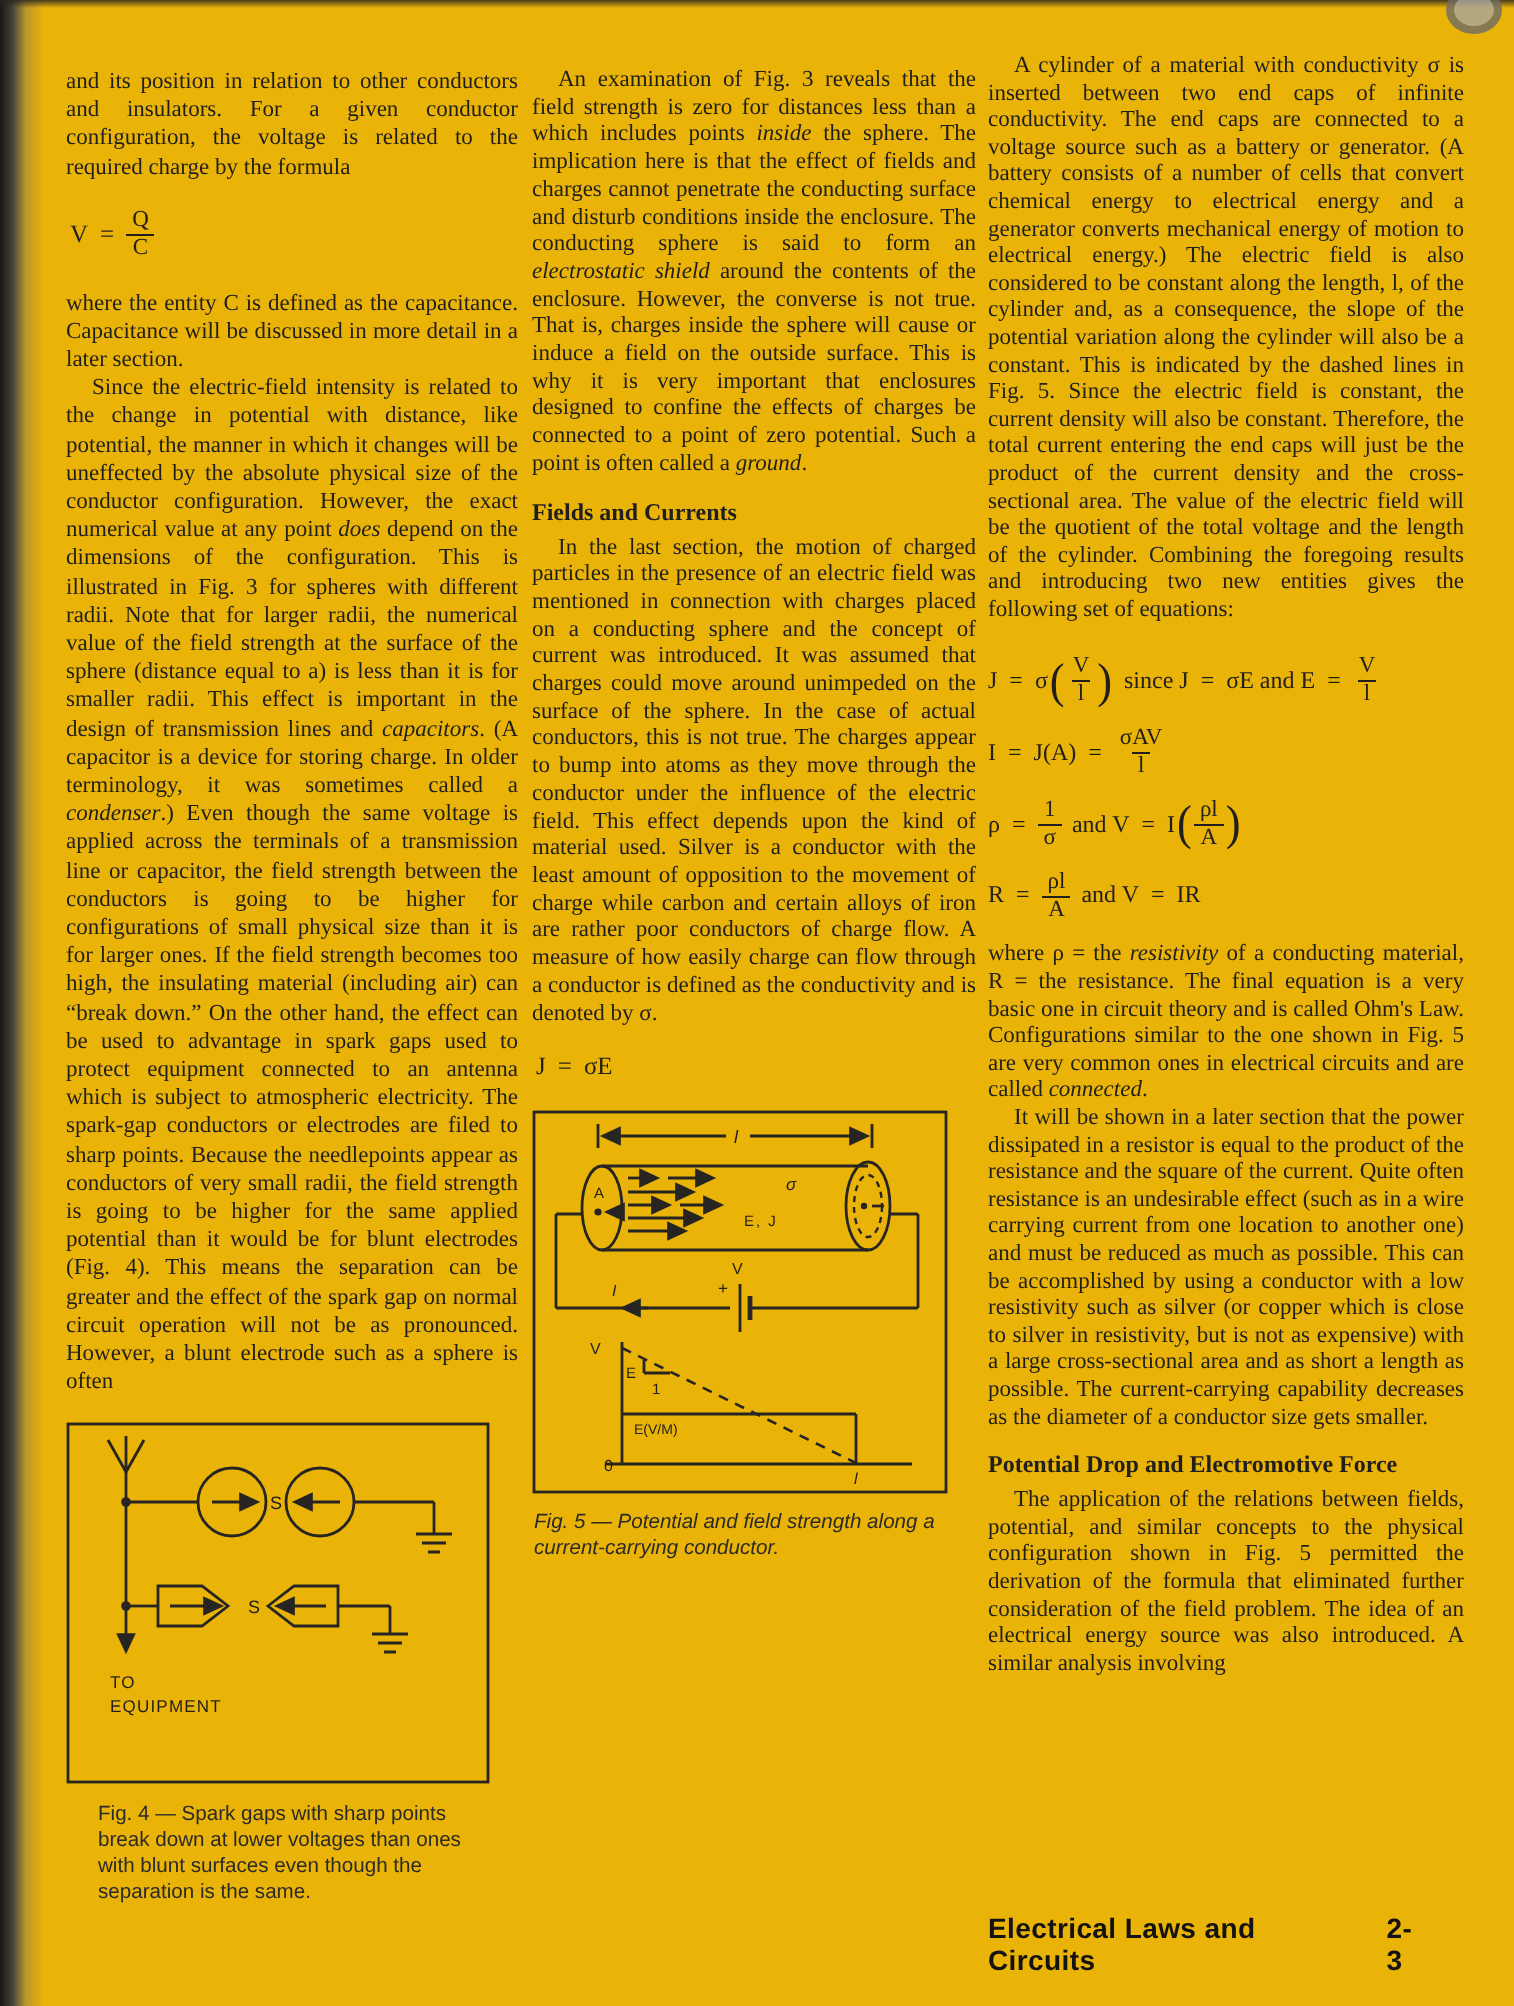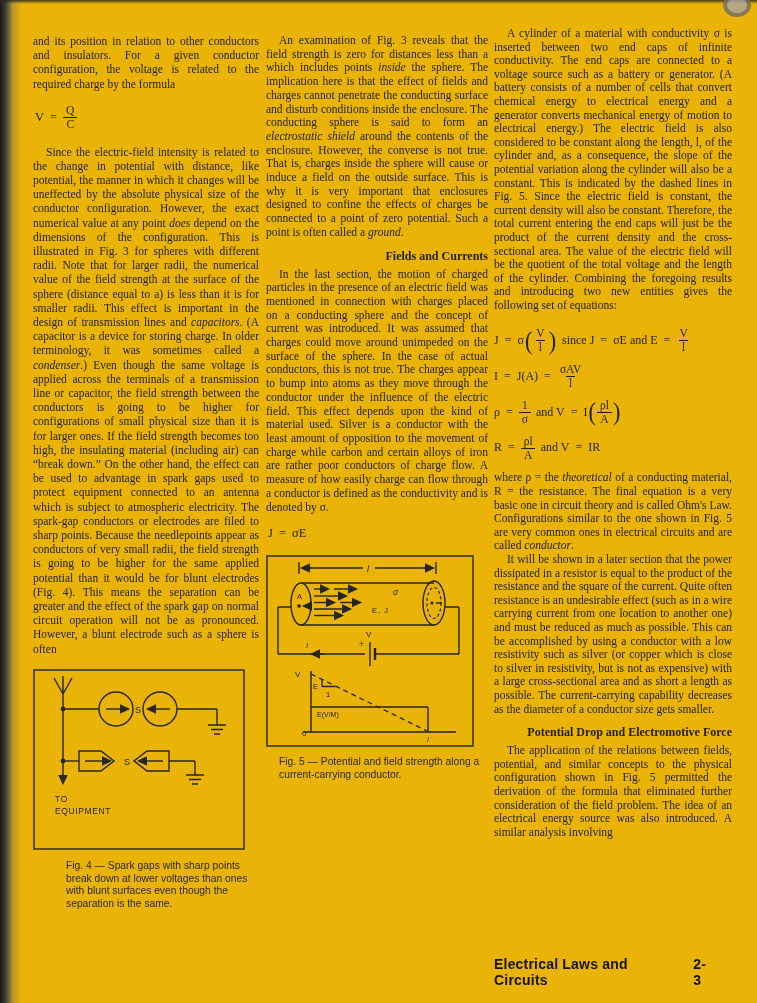--- a/index.html
+++ b/index.html
@@ -17,39 +17,39 @@
     border-radius:50%; border:4px solid #6f6c66; background:#a9a6a0; opacity:.8; }
 
   .col { position:absolute; top:34px; text-align:justify; font-size:11.5px; }
   #col1 { left:33px;  width:226px; line-height:14.2px; }
   #col2 { left:266px; width:222px; line-height:13.7px; }
   #col3 { left:494px; top:27px; width:238px; line-height:13.6px; }
   .col p { margin:0; }
   .col p.ind { text-indent:13px; }
   .col i { }
 
-  h3.subhead { font-size:12px; font-weight:bold; margin:9px 0 5px 0; text-align:right; line-height:14px; }
+  h3.subhead { font-size:12px; font-weight:bold; margin:9px 0 5px 0; text-align:left; line-height:14px; }
 
   .formula { display:flex; align-items:center; margin:13px 0 14px 2px; font-size:12.5px; }
   .op { margin:0 6px; }
   .gap { margin-left:5px; }
   .frac { display:inline-flex; flex-direction:column; align-items:center; line-height:1.12; font-size:11.5px; vertical-align:middle; }
   .frac .fn { padding:0 3px; }
   .frac .fd { border-top:1px solid #211f1c; padding:0 3px; }
   .bp { display:inline-block; font-size:185%; font-weight:200; transform:scaleY(1.1); line-height:1; margin:0 1px; }
 
   .eqblock { margin:15px 0 10px 0; }
   .eqrow { display:flex; align-items:center; margin:9px 0; font-size:12px; }
 
   .figwrap { margin-top:13px; }
   .figbox svg { display:block; }
   .figcap { font-family:"Liberation Sans", sans-serif; font-size:10.3px; line-height:12.8px;
     color:#2b2a27; text-align:left; margin-top:9px; }
-  #fig4cap { margin-left:33px; width:196px; }
-  #fig5cap { margin-left:13px; width:208px; }
+  #fig4cap { margin-left:16px; width:196px; }
+  #fig5cap { margin-left:1px; width:208px;font-style:italic; }
 
   .footer { position:absolute; left:494px; top:956px; width:238px;
     font-family:"Liberation Sans", sans-serif; font-weight:bold; font-size:14px; color:#141311;
     display:flex; justify-content:flex-end; gap:27px; padding-right:20px; box-sizing:border-box;
     letter-spacing:.2px; }
 
   svg .ln { stroke:#262522; stroke-width:1.4; fill:none; }
   svg .ln2 { stroke:#262522; stroke-width:2.4; fill:none; }
   svg .dash { stroke:#262522; stroke-width:1.3; fill:none; stroke-dasharray:5 4; }
   svg .dash2 { stroke:#262522; stroke-width:1.2; fill:none; stroke-dasharray:3 2.5; }
@@ -66,20 +66,21 @@
   <div class="col" id="col1">
     <p>and its position in relation to other conductors and insulators. For a given conductor configuration, the voltage is related to the required charge by the formula</p>
     <div class="formula">
       <span>V</span>
       <span class="op">=</span>
       <span class="frac">
         <span class="fn">Q</span>
         <span class="fd">C</span>
       </span>
     </div>
+    <p>where the entity C is defined as the capacitance. Capacitance will be discussed in more detail in a later section.</p>
     <p class="ind">Since the electric-field intensity is related to the change in potential with distance, like potential, the manner in which it changes will be uneffected by the absolute physical size of the conductor configuration. However, the exact numerical value at any point <i>does</i> depend on the dimensions of the configuration. This is illustrated in Fig. 3 for spheres with different radii. Note that for larger radii, the numerical value of the field strength at the surface of the sphere (distance equal to a) is less than it is for smaller radii. This effect is important in the design of transmission lines and <i>capacitors</i>. (A capacitor is a device for storing charge. In older terminology, it was sometimes called a <i>condenser</i>.) Even though the same voltage is applied across the terminals of a transmission line or capacitor, the field strength between the conductors is going to be higher for configurations of small physical size than it is for larger ones. If the field strength becomes too high, the insulating material (including air) can “break down.” On the other hand, the effect can be used to advantage in spark gaps used to protect equipment connected to an antenna which is subject to atmospheric electricity. The spark-gap conductors or electrodes are filed to sharp points. Because the needlepoints appear as conductors of very small radii, the field strength is going to be higher for the same applied potential than it would be for blunt electrodes (Fig. 4). This means the separation can be greater and the effect of the spark gap on normal circuit operation will not be as pronounced. However, a blunt electrode such as a sphere is often</p>
 
     <div class="figwrap">
       <div class="figbox">
         <svg width="212" height="182" viewBox="0 0 212 182">
           <defs>
             <marker id="ah4" markerWidth="8" markerHeight="8" refX="6" refY="3.5" orient="auto">
               <path d="M0,0 L7.5,3.5 L0,7 z" fill="#262522"></path>
             </marker>
           </defs>
@@ -254,21 +255,21 @@
           <span class="frac">
             <span class="fn">ρl</span>
             <span class="fd">A</span>
           </span>
           <span class="gap">and V</span>
           <span class="op">=</span>
           <span>IR</span>
       </div>
     </div>
 
-    <p>where ρ = the <i>theoretical</i> of a conducting material, R = the resistance. The final equation is a very basic one in circuit theory and is called Ohm's Law. Configurations similar to the one shown in Fig. 5 are very common ones in electrical circuits and are called <i>conductor</i>.</p>
+    <p>where ρ = the <i>resistivity</i> of a conducting material, R = the resistance. The final equation is a very basic one in circuit theory and is called Ohm's Law. Configurations similar to the one shown in Fig. 5 are very common ones in electrical circuits and are called <i>connected</i>.</p>
     <p class="ind">It will be shown in a later section that the power dissipated in a resistor is equal to the product of the resistance and the square of the current. Quite often resistance is an undesirable effect (such as in a wire carrying current from one location to another one) and must be reduced as much as possible. This can be accomplished by using a conductor with a low resistivity such as silver (or copper which is close to silver in resistivity, but is not as expensive) with a large cross-sectional area and as short a length as possible. The current-carrying capability decreases as the diameter of a conductor size gets smaller.</p>
     <h3 class="subhead">Potential Drop and Electromotive Force</h3>
     <p class="ind">The application of the relations between fields, potential, and similar concepts to the physical configuration shown in Fig. 5 permitted the derivation of the formula that eliminated further consideration of the field problem. The idea of an electrical energy source was also introduced. A similar analysis involving</p>
   </div>
 
   <div class="footer">
     <span>Electrical Laws and Circuits</span>
     <span>2-3</span>
   </div>
 </div>

